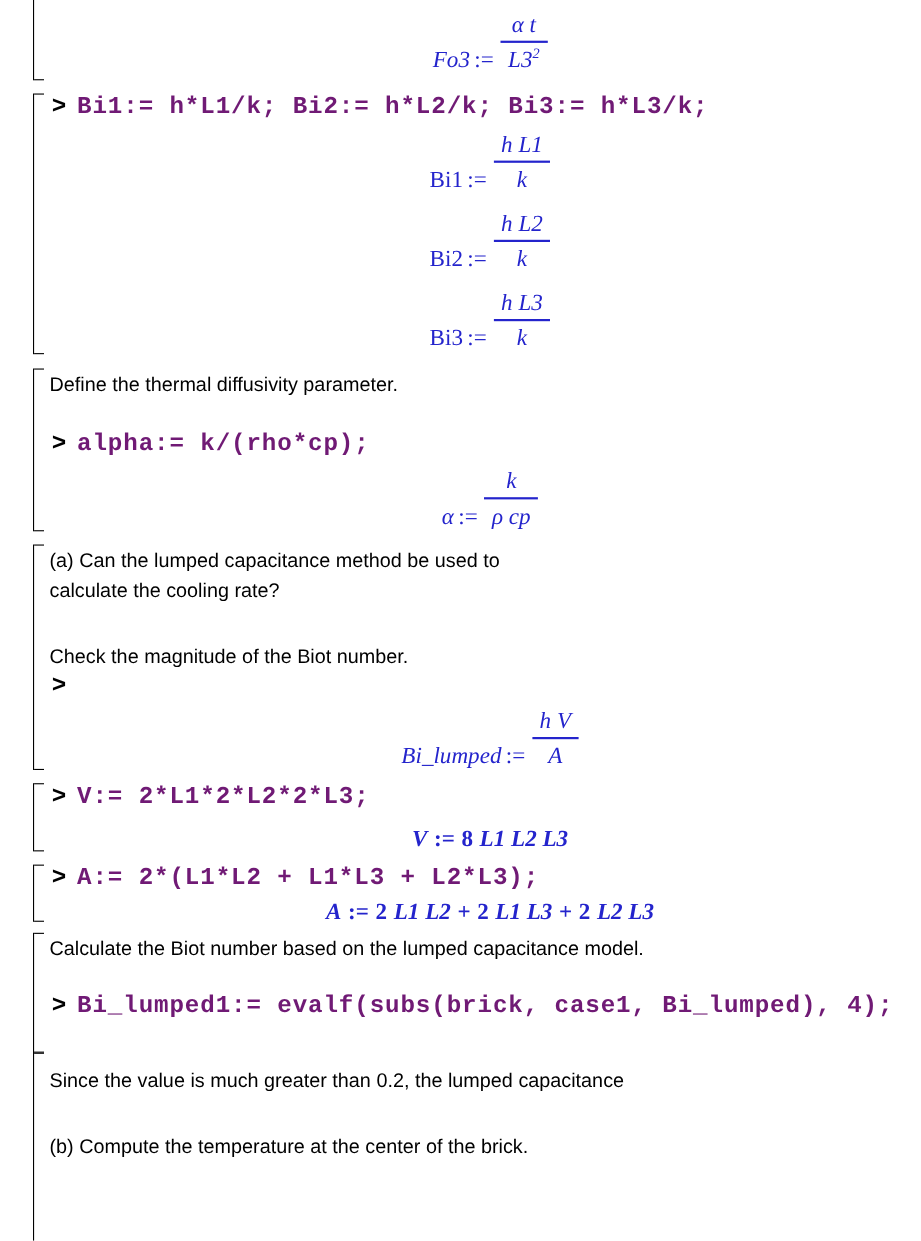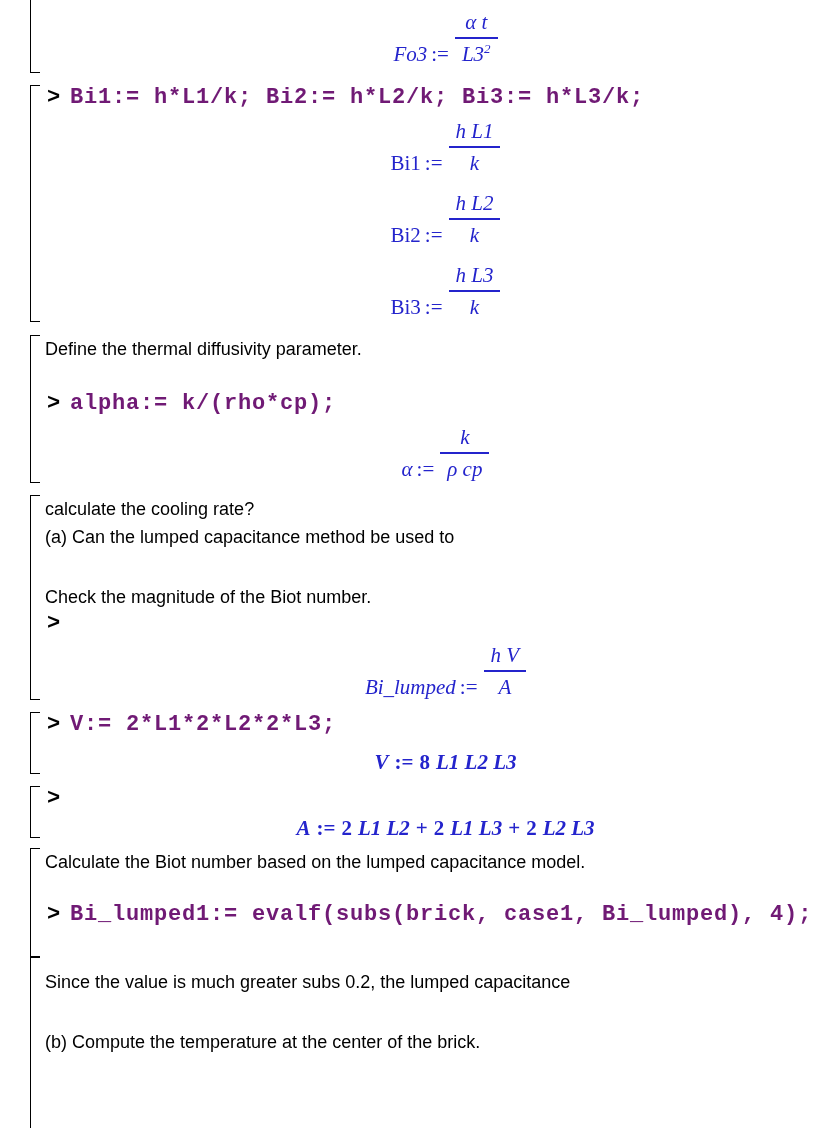--- a/index.html
+++ b/index.html
@@ -119,22 +119,22 @@
     <span class="mi">α</span>
     <span class="mo">:=</span>
     <span class="frac">
       <span class="num mi">k</span>
       <span class="den mi">ρ cp</span>
     </span>
   </div>
 </div>
 
 <div class="grp" style="top:495px;height:205px;">
+  <div class="txt">(a) Can the lumped capacitance method be used to</div>
   <div class="txt">calculate the cooling rate?</div>
-  <div class="txt">(a) Can the lumped capacitance method be used to</div>
   <div class="txt" style="margin-top:32px;">Check the magnitude of the Biot number.</div>
   <div class="in-row">
     <span class="prompt">&gt;</span>
   </div>
   <div class="eq" style="margin-top:6px;">
     <span class="mi">Bi_lumped</span>
     <span class="mo">:=</span>
     <span class="frac">
       <span class="num mi">h V</span>
       <span class="den mi">A</span>
@@ -148,30 +148,31 @@
     <span class="code">V:= 2*L1*2*L2*2*L3;</span>
   </div>
   <div class="eq-inline" style="margin-top:12px;">
     <span class="mi">V</span><span class="mo">:=</span><span class="mn">8</span><span class="mi">L1 L2 L3</span>
   </div>
 </div>
 
 <div class="grp" style="top:786px;height:52px;">
   <div class="in-row">
     <span class="prompt">&gt;</span>
+    <span class="code">A:= 2*(L1*L2 + L1*L3 + L2*L3);</span>
   </div>
   <div class="eq-inline" style="margin-top:4px;">
     <span class="mi">A</span><span class="mo">:=</span><span class="mn">2</span><span class="mi">L1 L2</span><span class="mo">+</span><span class="mn">2</span><span class="mi">L1 L3</span><span class="mo">+</span><span class="mn">2</span><span class="mi">L2 L3</span>
   </div>
 </div>
 
 <div class="grp" style="top:848px;height:110px;">
   <div class="txt">Calculate the Biot number based on the lumped capacitance model.</div>
   <div class="in-row" style="margin-top:26px;">
     <span class="prompt">&gt;</span>
     <span class="code">Bi_lumped1:= evalf(subs(brick, case1, Bi_lumped), 4);</span>
   </div>
 </div>
 
 <div class="grp no-bot" style="top:956px;height:172px;padding-top:12px;">
-  <div class="txt">Since the value is much greater subs 0.2, the lumped capacitance</div>
+  <div class="txt">Since the value is much greater than 0.2, the lumped capacitance</div>
   <div class="txt" style="margin-top:32px;">(b) Compute the temperature at the center of the brick.</div>
 </div>
 
 </body></html>

